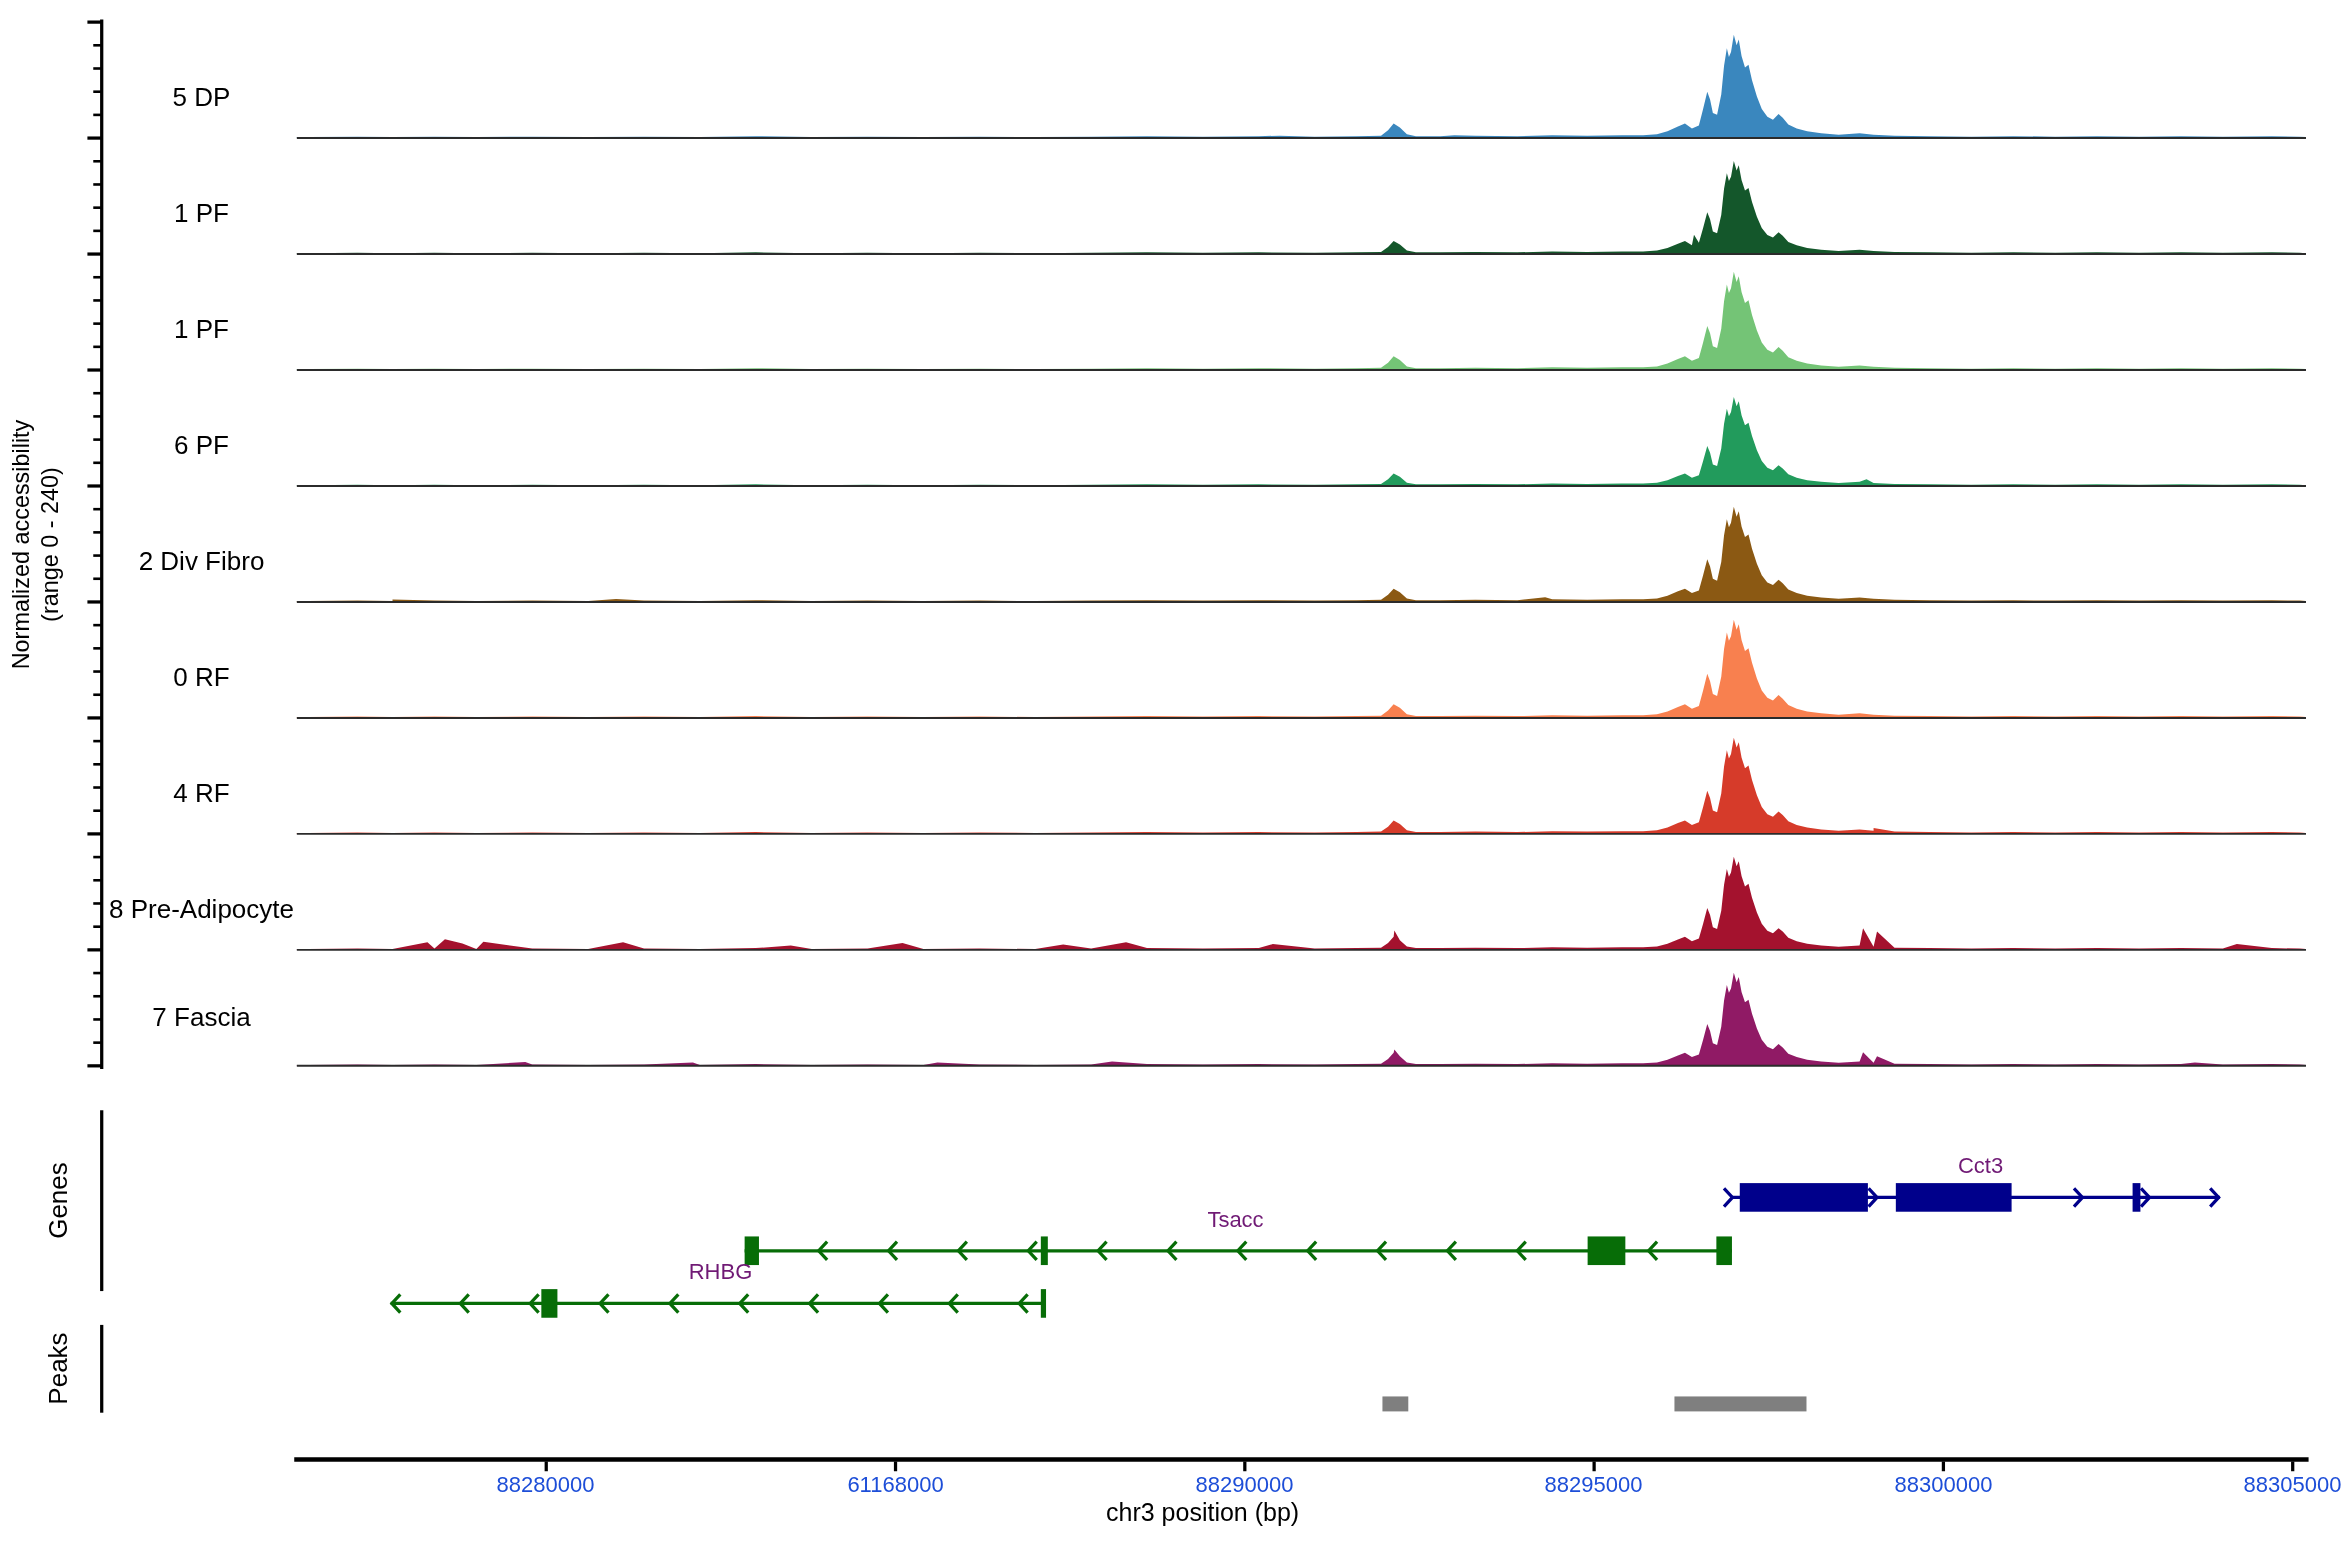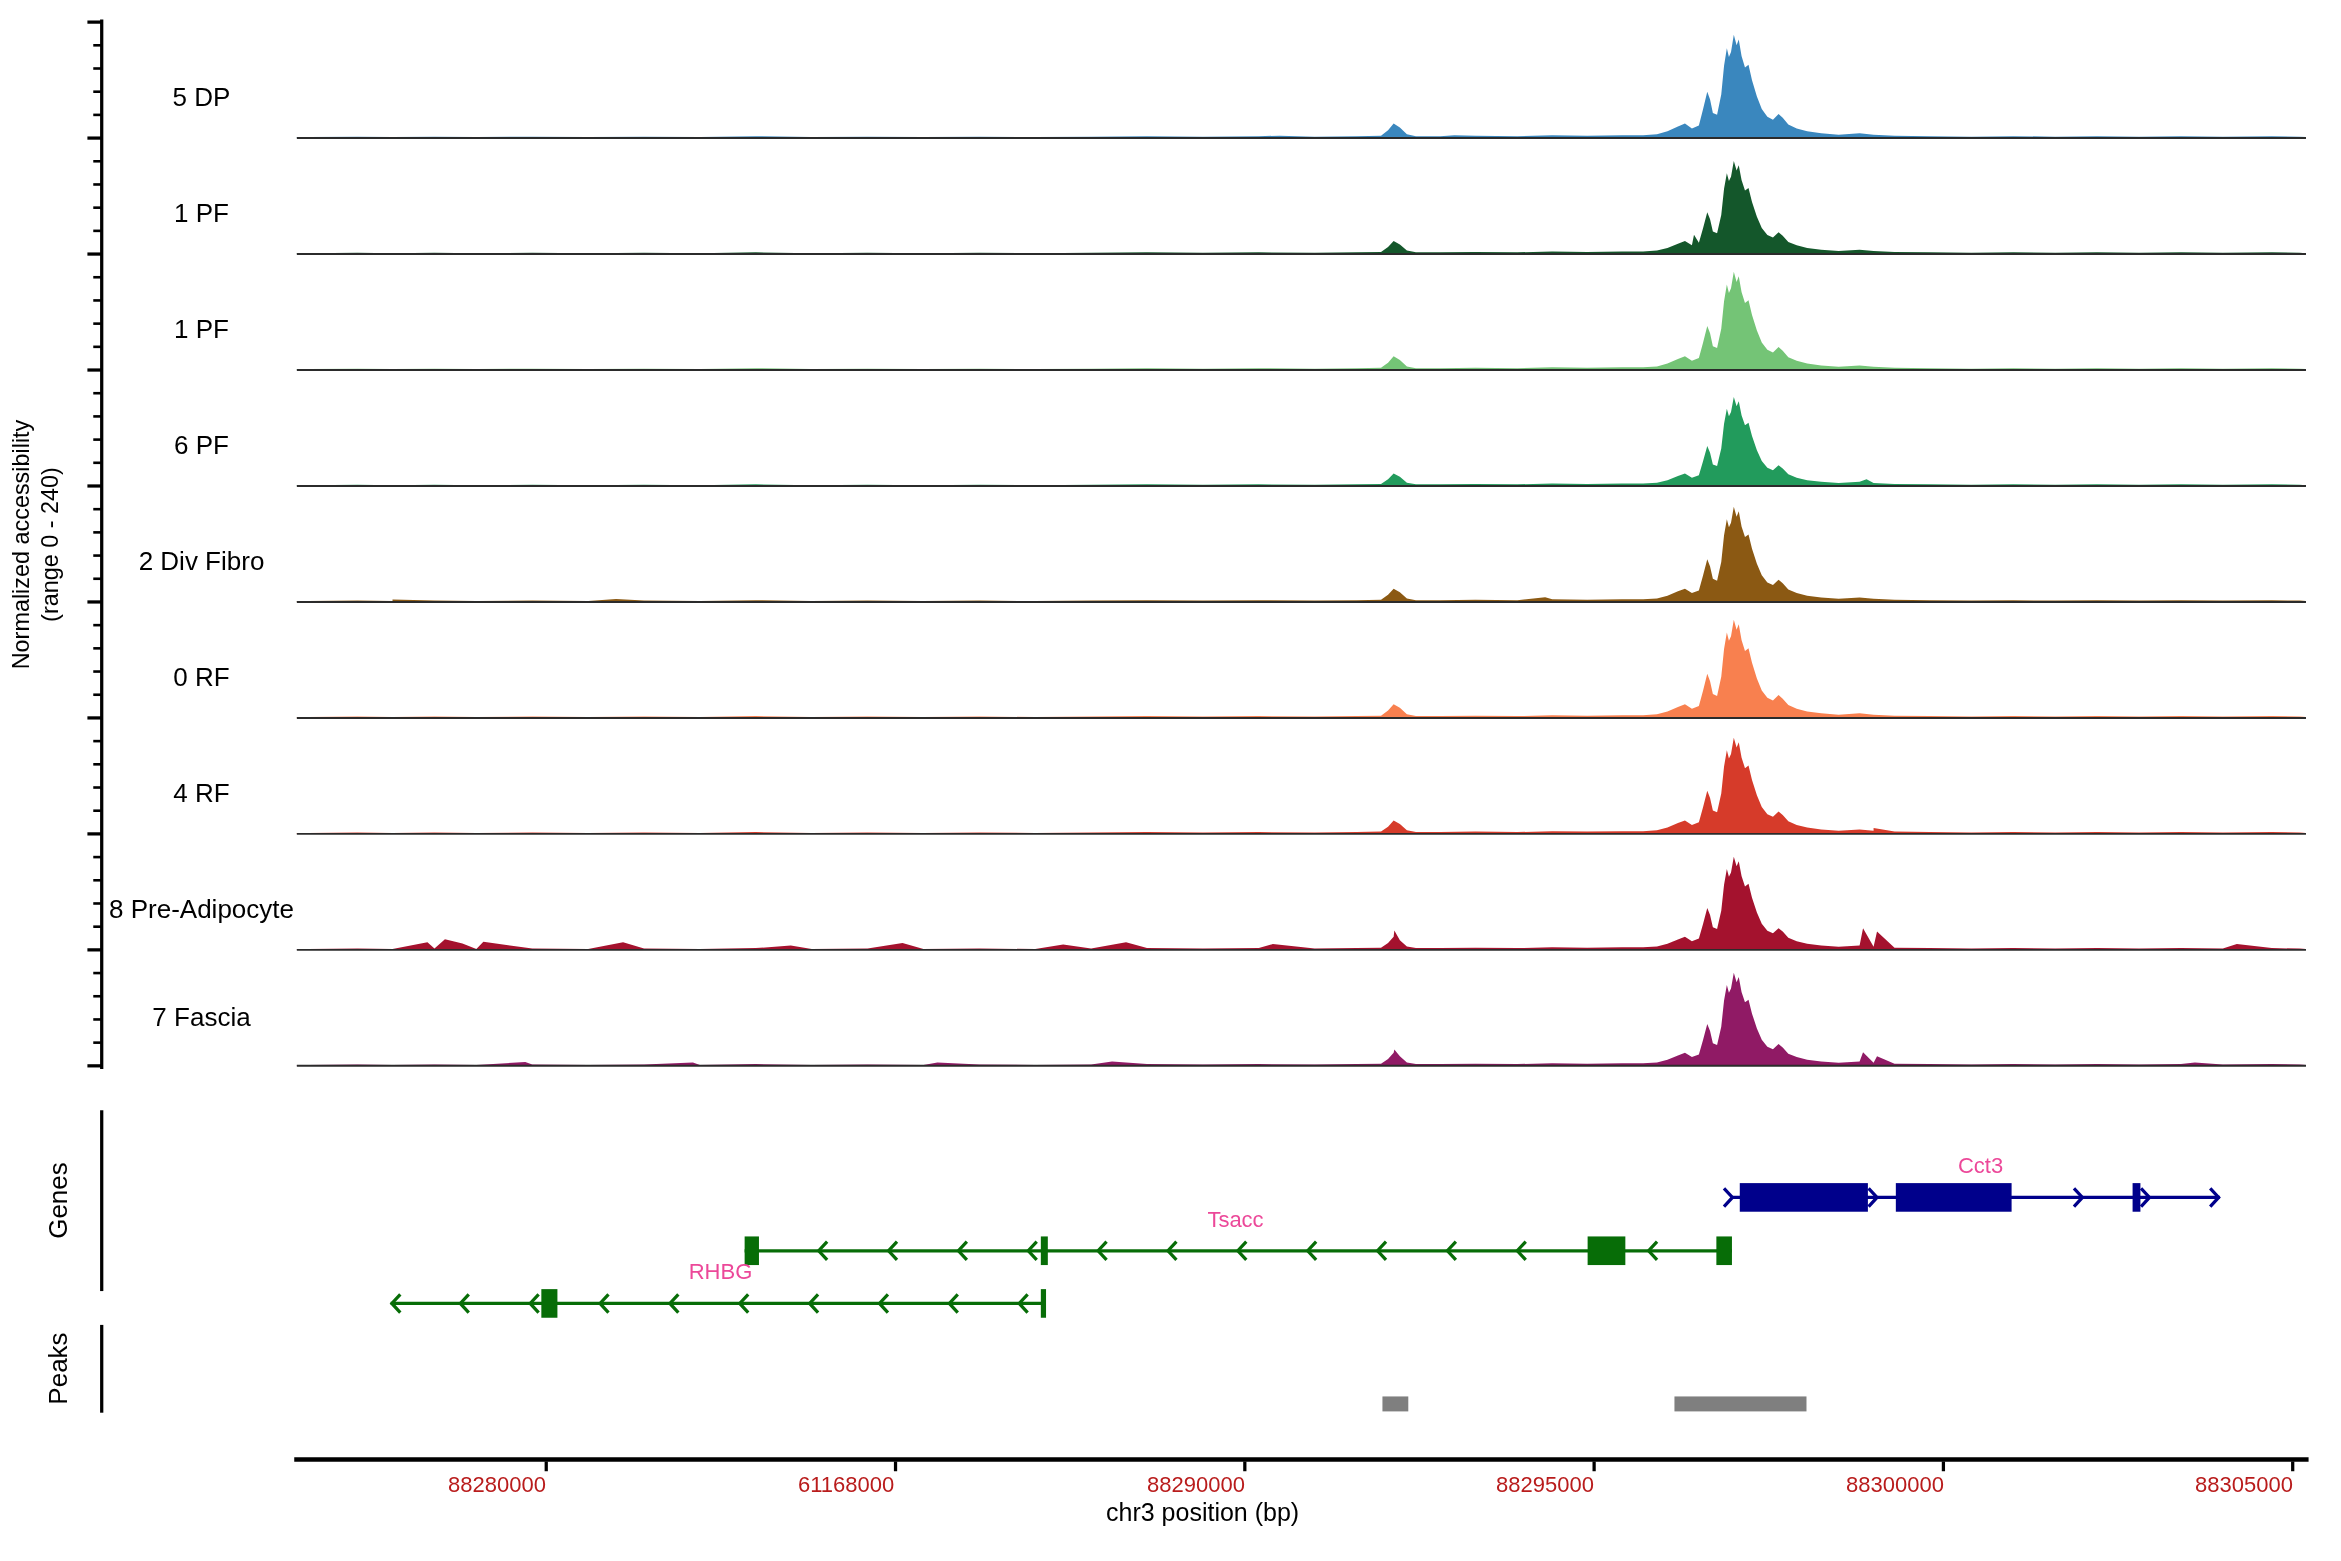--- a/index.html
+++ b/index.html
@@ -3,22 +3,22 @@
 <meta charset="utf-8">
 <style>
   html,body{margin:0;padding:0;background:#ffffff;}
   #stage{
     position:relative;width:2342px;height:1561px;background:#ffffff;overflow:hidden;
     font-family:"Liberation Sans", sans-serif;color:#000;
   }
   #gfx{position:absolute;left:0;top:0;}
   .lbl{position:absolute;white-space:nowrap;}
   .track-label{width:247px;left:78px;text-align:center;font-size:26px;line-height:26px;color:#000;}
-  .tick-label{width:195px;text-align:left;font-size:22px;line-height:26px;color:#b91c1c;top:1472px;}
-  .gene-label{width:195px;text-align:center;font-size:22px;line-height:26px;color:#ec4899;}
+  .tick-label{width:195px;text-align:center;font-size:22px;line-height:26px;color:#1d4ed8;top:1472px;}
+  .gene-label{width:195px;text-align:center;font-size:22px;line-height:26px;color:#701a75;}
   .axis-title{left:1106px;top:1498px;width:390px;font-size:25px;line-height:29px;color:#000;}
   .rot{transform:rotate(-90deg);}
   .ylab{left:-256px;top:515px;width:585px;height:59px;text-align:center;font-size:23.4px;line-height:29px;color:#000;}
   .section-label{width:195px;height:31px;text-align:center;font-size:26px;line-height:31px;color:#000;}
   .genes-label{left:-39px;top:1185px;}
   .peaks-label{left:-39px;top:1353px;}
 </style>
 </head>
 <body>
 

